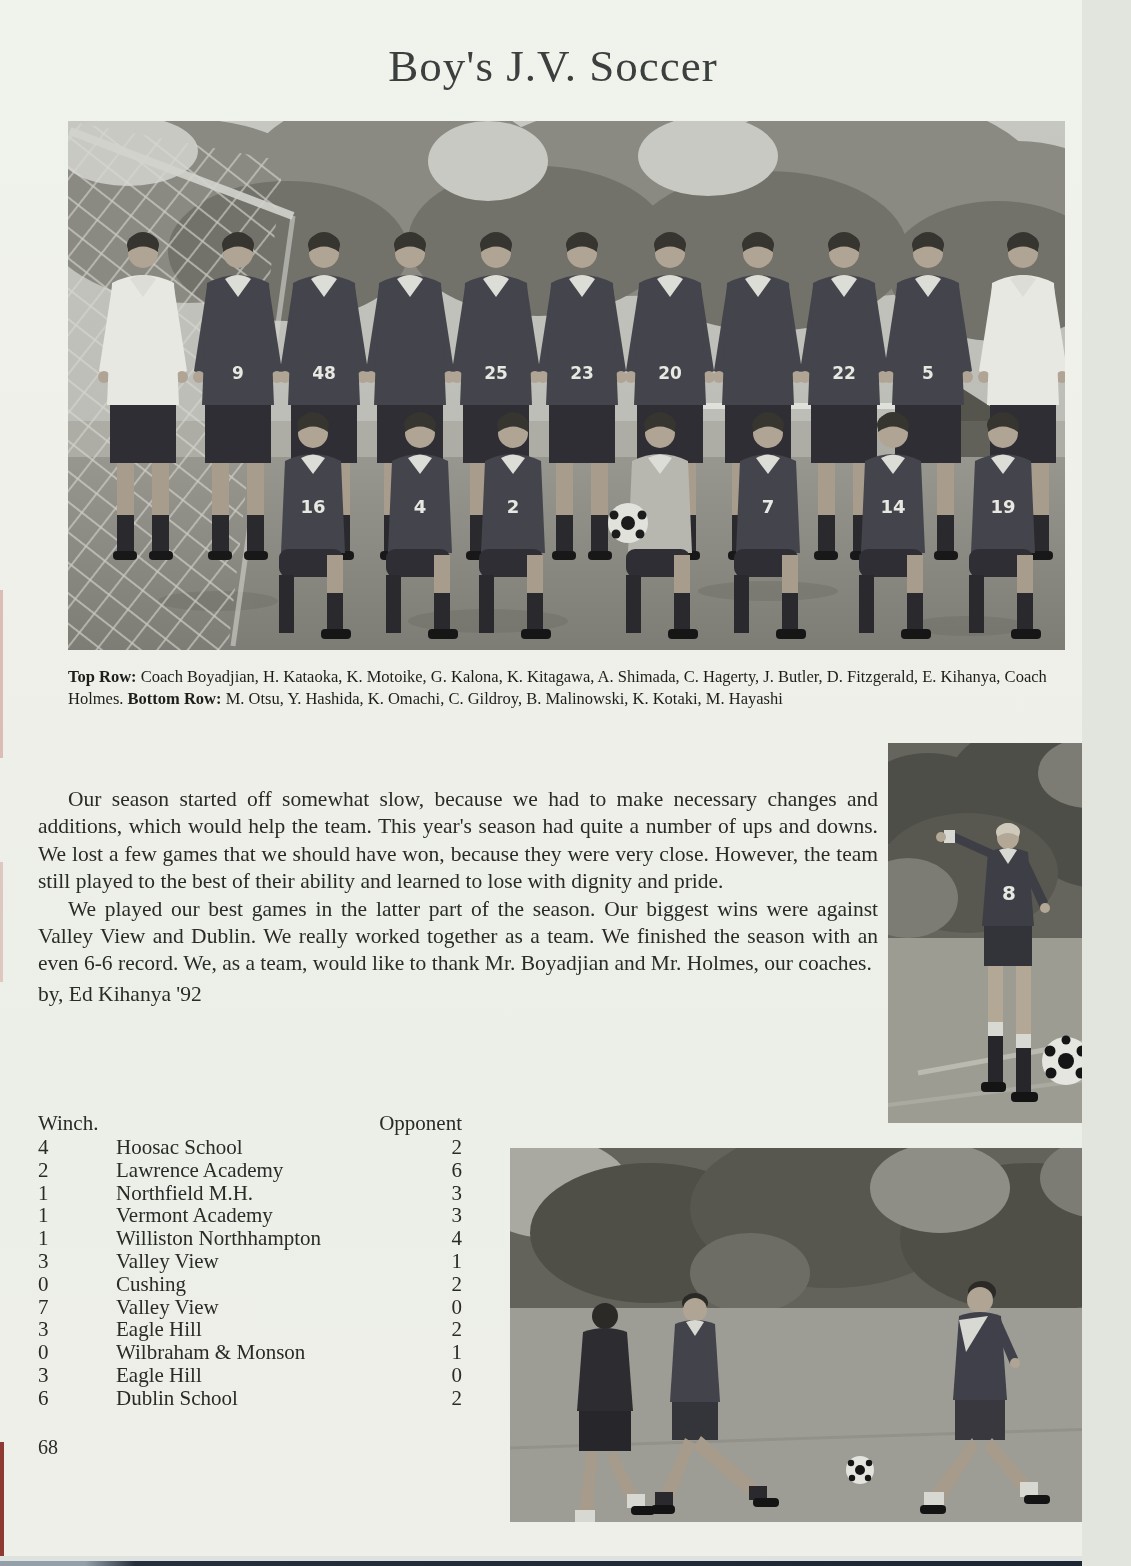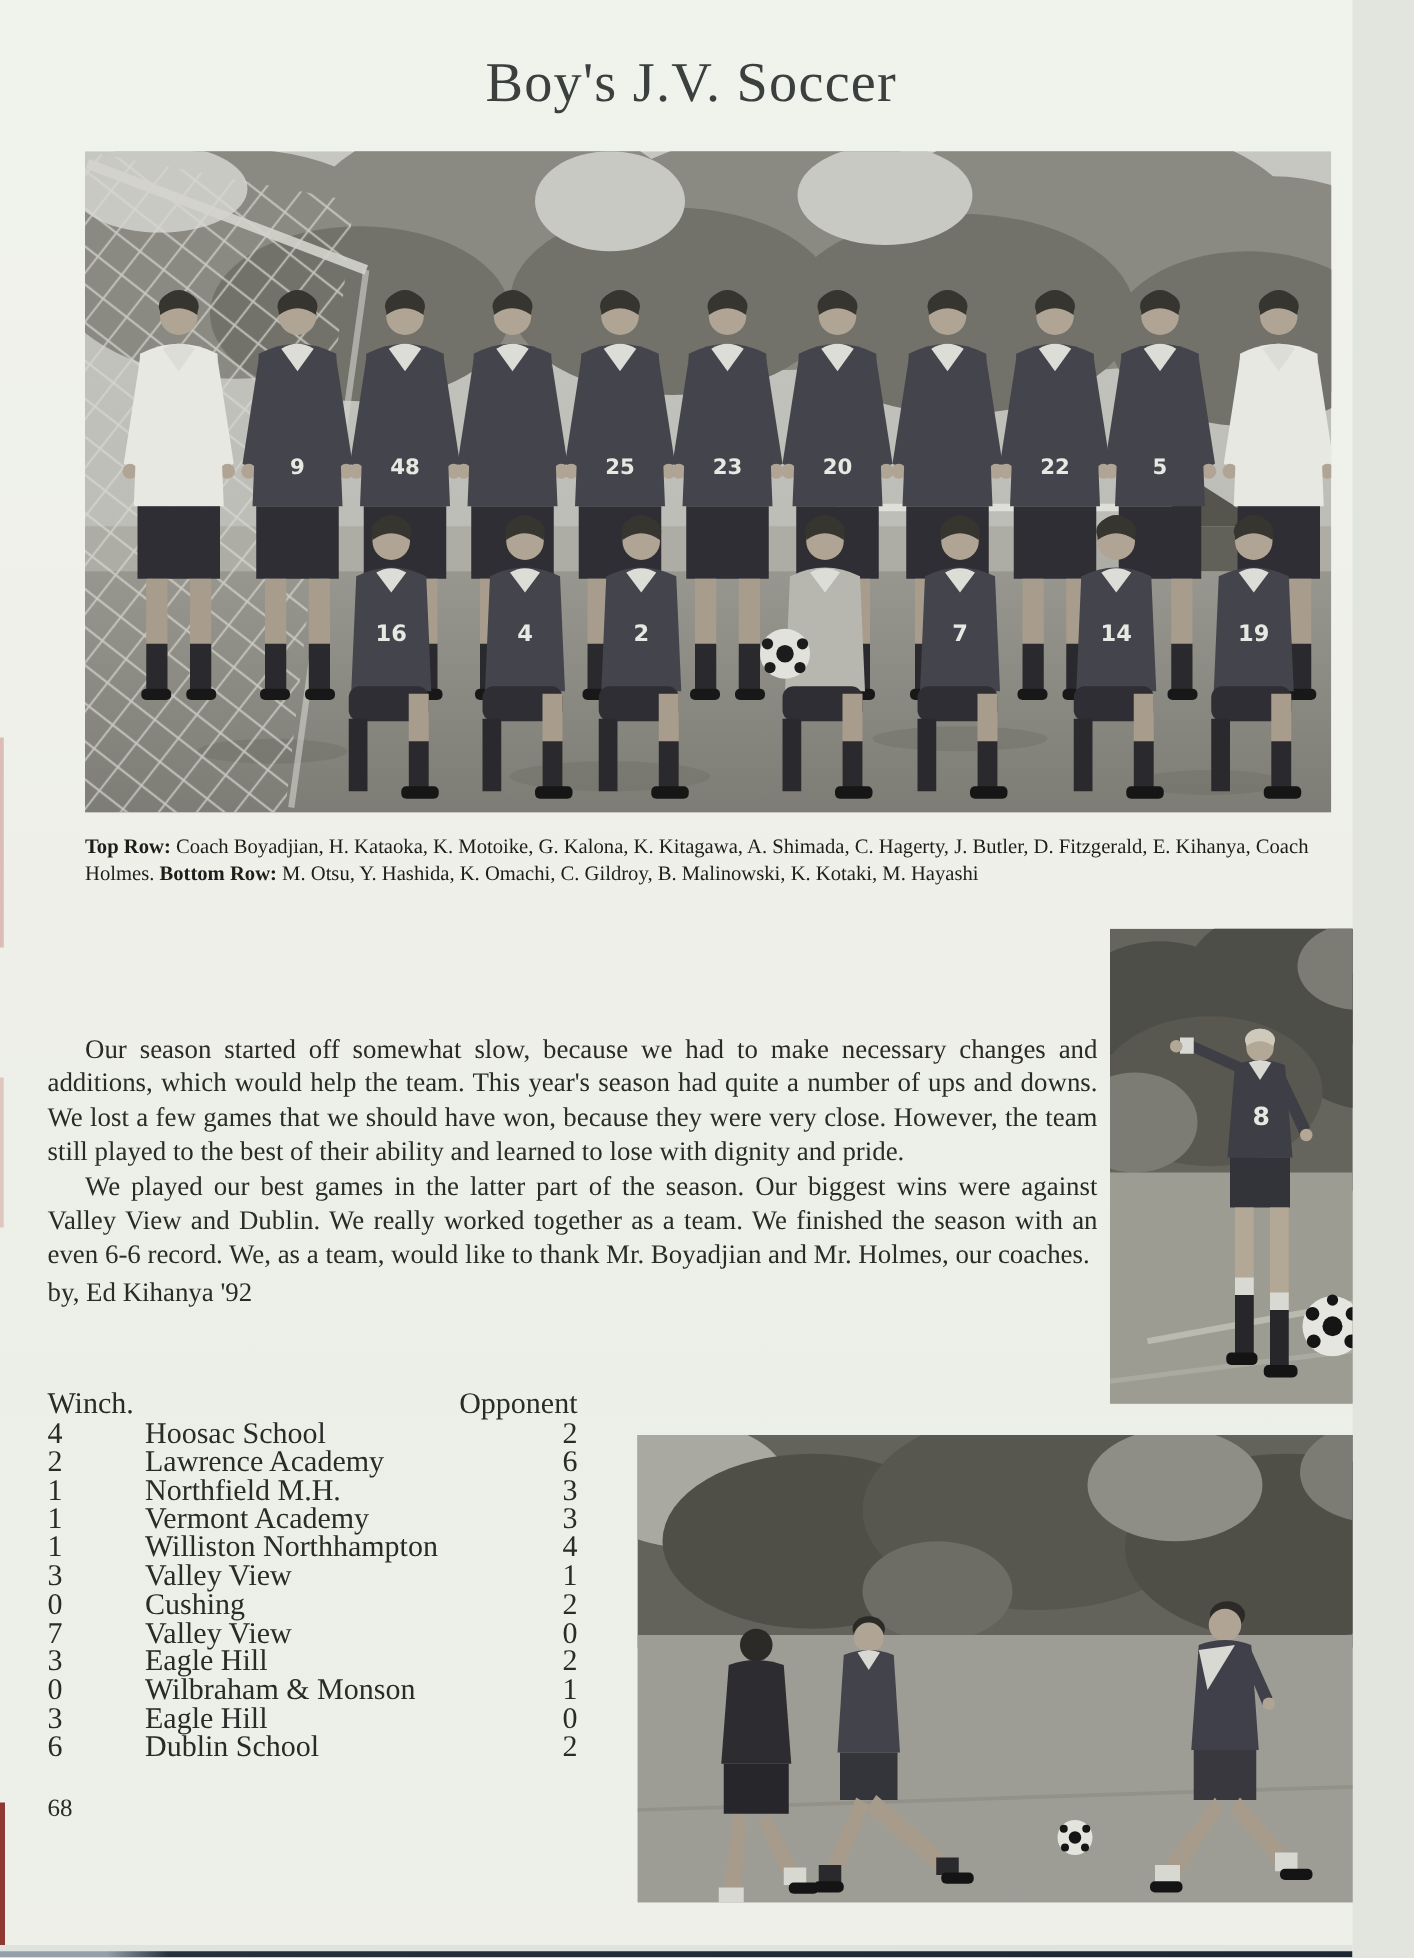--- a/index.html
+++ b/index.html
@@ -14,25 +14,25 @@
   }
   .photo{position:absolute;line-height:0;}
   .photo svg{display:block;}
   .caption{
     position:absolute;left:68px;top:666px;width:994px;
     font-size:16.5px;line-height:1.34;color:#1d1d1b;
   }
   .caption b{font-weight:bold;}
   .article{
     position:absolute;left:38px;top:786px;width:840px;
-    font-size:21.5px;line-height:1.275;text-align:justify;color:#2a2a28;margin-top:40px;
+    font-size:21.5px;line-height:1.275;text-align:justify;color:#2a2a28;
   }
   .article p{margin:0;text-indent:30px;}
   .byline{text-align:left;margin-top:3px;}
-  .scores{position:absolute;left:38px;top:1112px;width:424px;font-size:24px;color:#2a2a28;}
+  .scores{position:absolute;left:38px;top:1112px;width:424px;font-size:21px;color:#2a2a28;}
   .scores .hdr{display:flex;justify-content:space-between;line-height:23px;margin-bottom:1px;}
   .score-row{display:grid;grid-template-columns:78px 1fr 44px;line-height:22.8px;}
   .score-row .opp{text-align:right;}
   .pagenum{position:absolute;left:38px;top:1436px;font-size:20px;color:#2b2b29;}
   .edge-mark{position:absolute;left:0;}
   .edge-red-a{top:590px;width:3px;height:168px;background:rgba(198,126,117,0.45);}
   .edge-red-b{top:862px;width:3px;height:120px;background:rgba(198,126,117,0.35);}
   .edge-red-c{top:1442px;width:4px;height:114px;background:#8e3a33;}
   .bottom-band{position:absolute;left:0;bottom:0;width:100%;height:10px;background:#dfe3df;}
   .bottom-bar{

